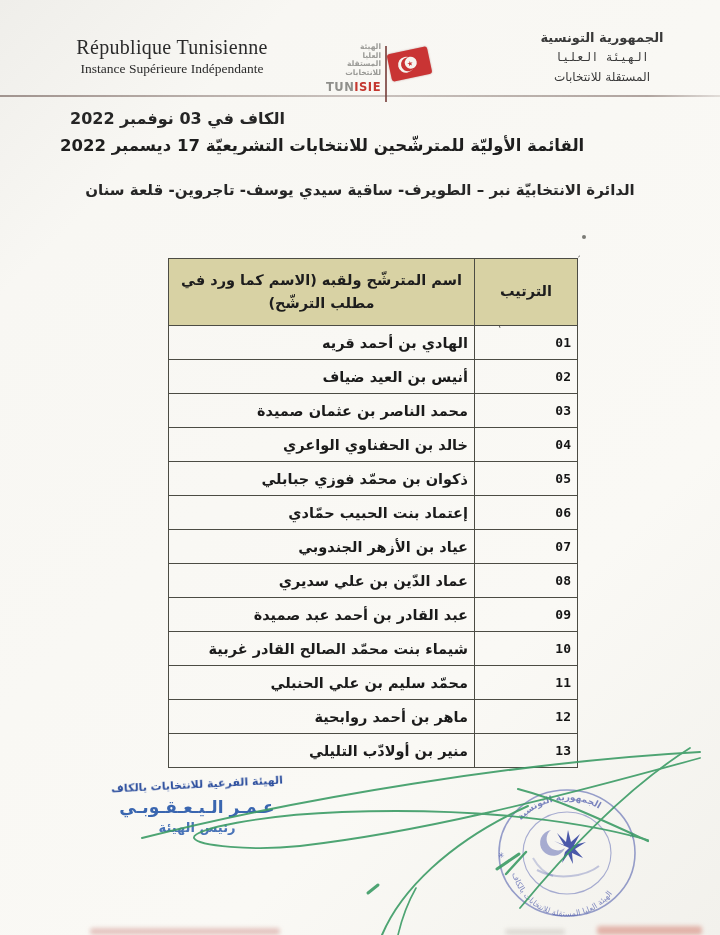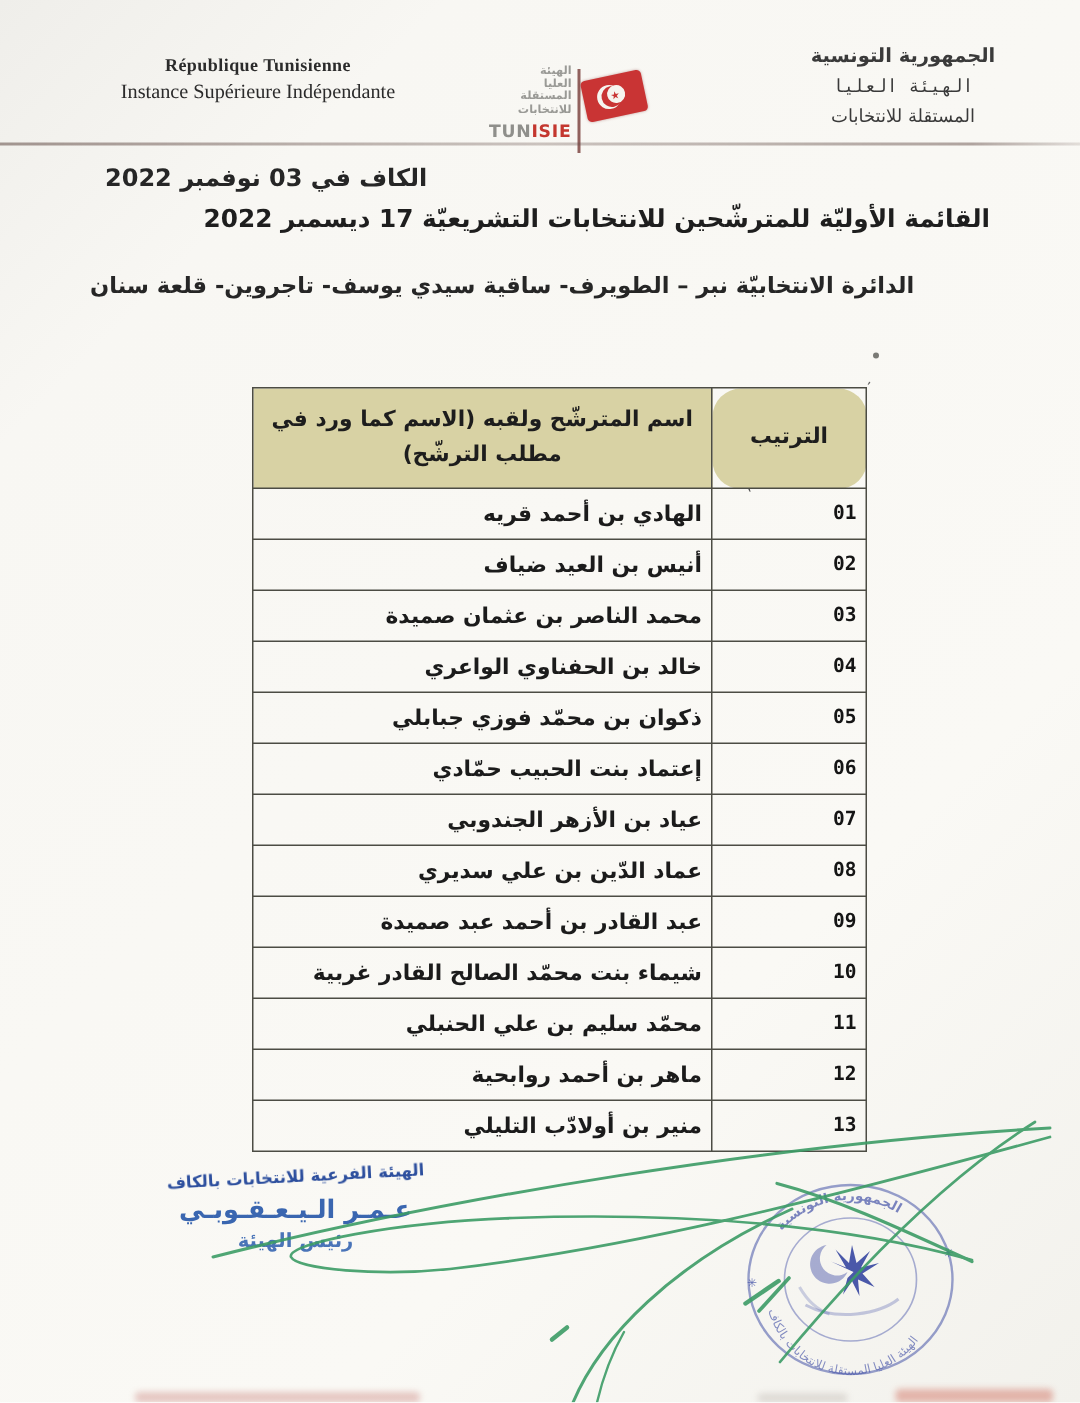--- a/index.html
+++ b/index.html
@@ -7,21 +7,21 @@
     position:relative; width:720px; height:935px; overflow:hidden;
     background:linear-gradient(135deg,#efeeea 0%, #f8f7f3 18%, #faf9f5 70%, #f2f1ec 100%);
     font-family:"DejaVu Sans", sans-serif;
     color:#222;
   }
   
   .hdr-left{
     position:absolute; left:52px; top:36px; width:240px; text-align:center;
     font-family:"Liberation Serif","DejaVu Serif",serif; color:#2b2b2b;
   }
-  .hdr-left .l1{font-size:12px; font-weight:bold; letter-spacing:.3px;}
+  .hdr-left .l1{font-size:20px; font-weight:normal; letter-spacing:.3px;}
   .hdr-left .l2,.hdr-left .l3{font-size:13.5px; margin-top:2px;}
   .logo{position:absolute; left:303px; top:27px; width:130px; height:66px;margin-top:15px;}
   .logo .ar-stack{
     position:absolute; right:52px; top:1px; width:72px; text-align:right;
     font-size:7.5px; line-height:8.6px; color:#9a9a96; font-weight:bold;
   }
   .logo .wordmark{position:absolute; right:52px; top:38px; font-size:11.5px; font-weight:bold; letter-spacing:.5px;}
   .logo .wm-gray{color:#8f8f8b;}
   .logo .wm-red{color:#c4372f;}
   .logo .vbar{position:absolute; right:46px; top:4px; width:2px; height:56px; background:#6d2f2b; opacity:.75;}
@@ -45,39 +45,39 @@
     position:absolute; left:0; top:95px; width:720px; height:2px;
     background:linear-gradient(90deg, rgba(95,72,66,.55), rgba(95,72,66,.30) 50%, rgba(95,72,66,.48) 90%, rgba(95,72,66,.15));
     filter:blur(.3px);
   }
   
   .date-line{
     position:absolute; left:70px; top:109px; direction:rtl;
     font-size:16px; font-weight:bold; color:#262626;
   }
   .doc-title{
-    position:absolute; left:60px; top:136px; width:600px; text-align:right; direction:rtl;
+    position:absolute; left:60px; top:136px; width:600px; text-align:left; direction:rtl;
     font-size:16.5px; font-weight:bold; color:#1e1e1e;
   }
   .doc-subtitle{
-    position:absolute; left:60px; top:181px; width:600px; text-align:left; direction:rtl;
+    position:absolute; left:60px; top:181px; width:600px; text-align:center; direction:rtl;
     font-size:15px; font-weight:bold; color:#262626;
   }
   
   .cand-table{
     position:absolute; left:168px; top:258px; width:410px;
     border-collapse:collapse; direction:rtl;
     font-family:"DejaVu Sans", sans-serif;
   }
   .cand-table th, .cand-table td{border:1.6px solid #4c4c44;}
   .cand-table th{
     background:#d8d2a4; height:62px; font-size:14.5px; font-weight:bold; color:#1d1d1d;
     padding:2px 8px; line-height:1.6;
   }
-  .cand-table th.rank{width:86px;border-radius:19px;}
+  .cand-table th.rank{width:86px;}
   .cand-table td{height:33px; text-align:right; padding:0 6px;}
   .cand-table td.rank{font-size:13px; font-weight:bold; font-family:"DejaVu Sans Mono",monospace; color:#151515;}
   .cand-table td.name{font-size:14.5px; font-weight:600; color:#1b1b1b;}
   .speck1{position:absolute; left:582px; top:235px; width:4px; height:4px; border-radius:50%; background:#5a5a55; opacity:.8;}
   .speck2{position:absolute; left:577px; top:254px; font-size:9px; color:#666; transform:rotate(15deg);}
   .speck3{position:absolute; left:498px; top:326px; font-size:10px; color:#555;}
   
   .sig-block{position:absolute; left:72px; top:778px; width:250px; text-align:center; direction:rtl;}
   .sig-l1{font-size:11px; font-weight:bold; color:#2d4f9e; transform:rotate(-3deg); filter:blur(.2px);}
   .sig-name{font-size:17px; font-weight:bold; color:#3a66b0; margin-top:6px; letter-spacing:1px; filter:blur(.2px);}

